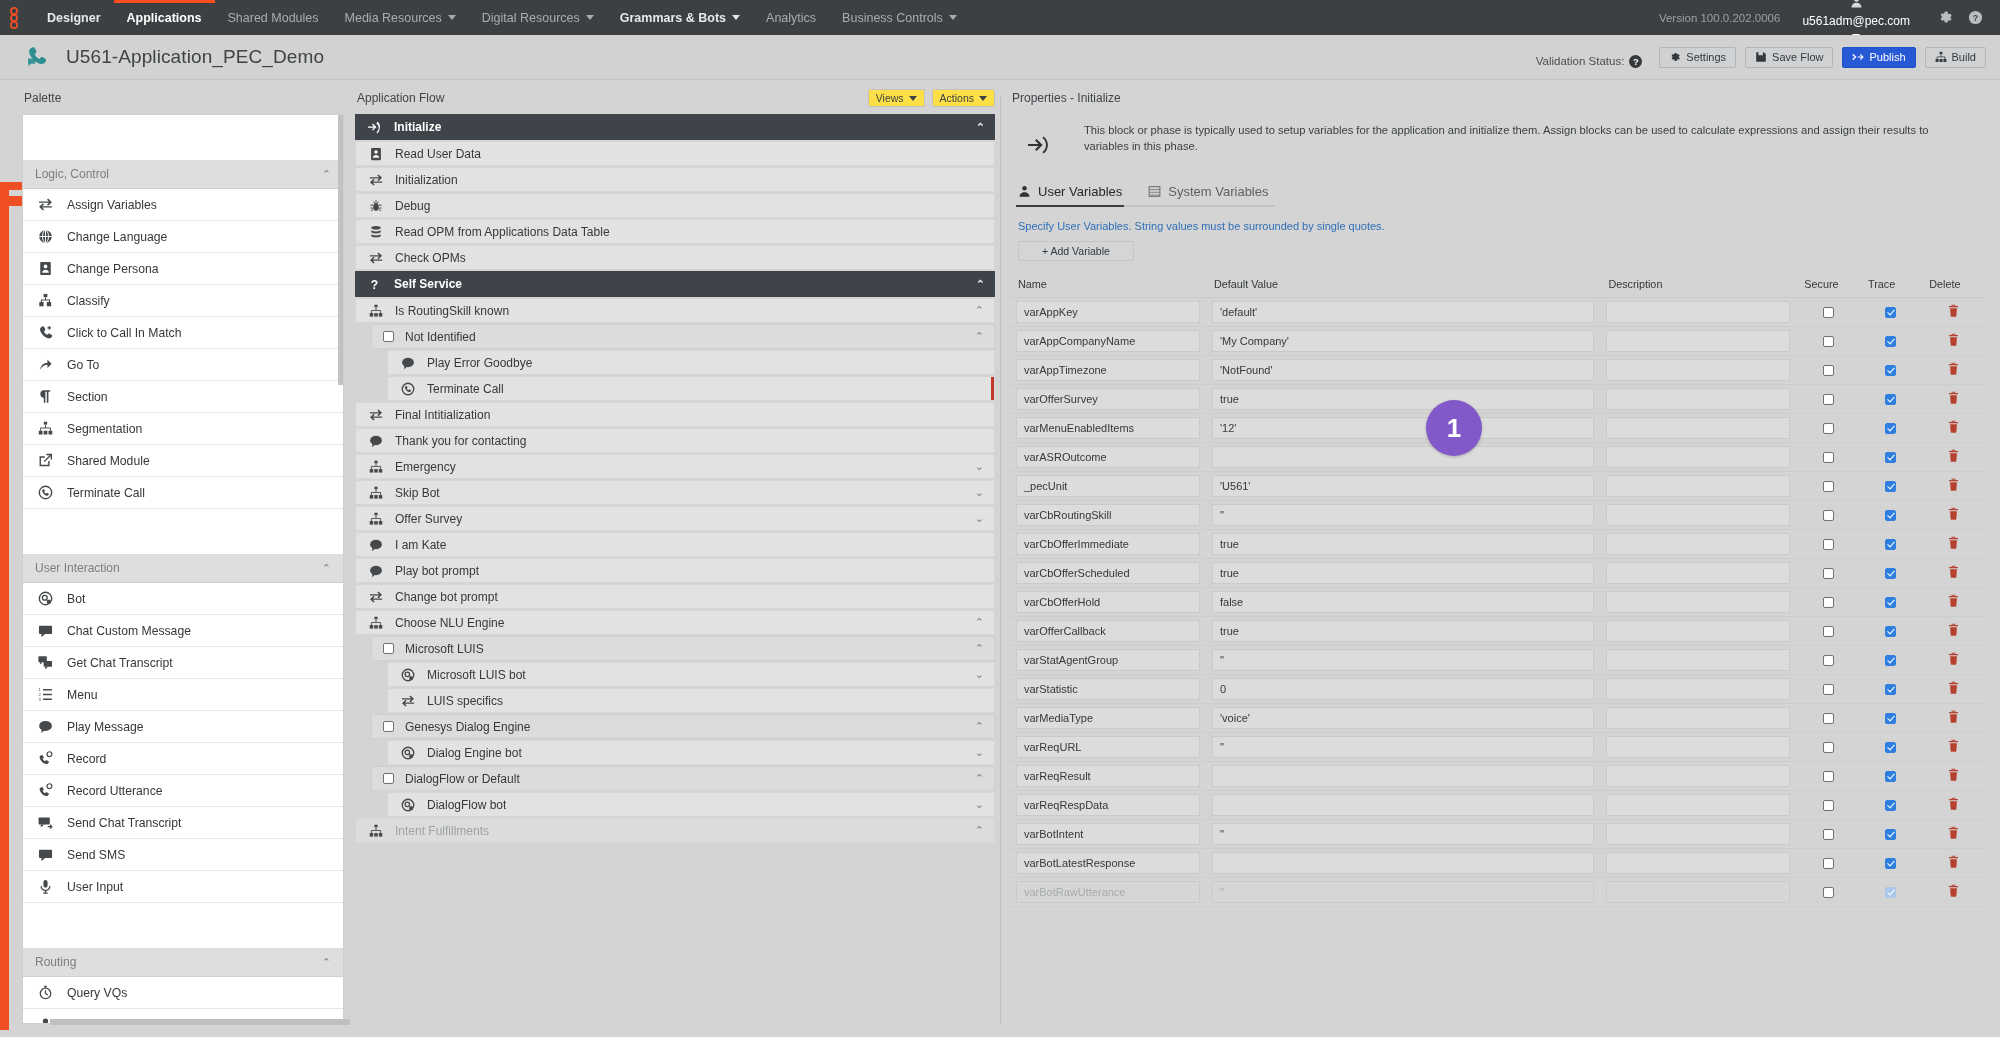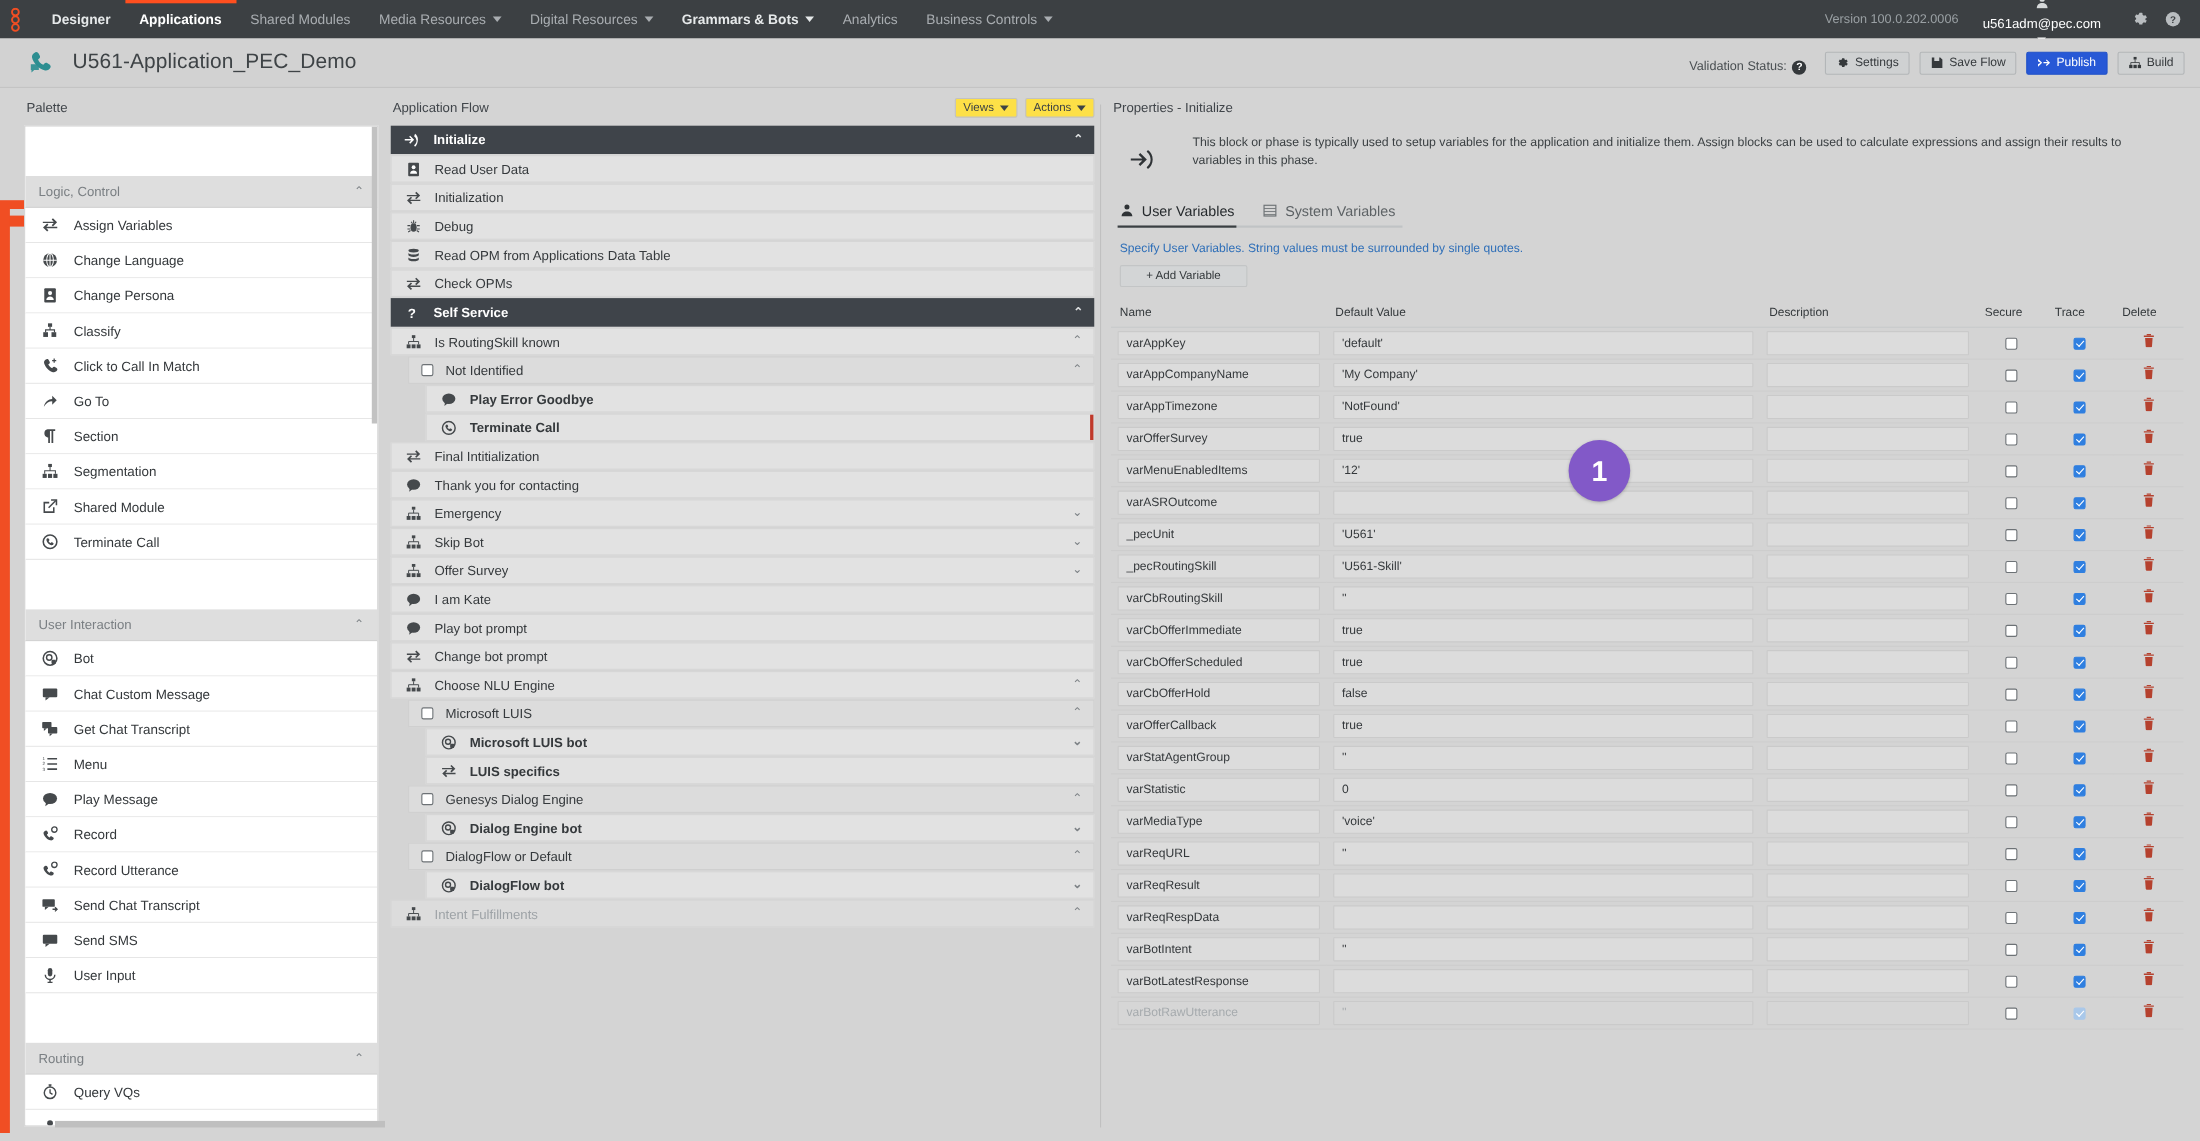--- a/index.html
+++ b/index.html
@@ -147,21 +147,21 @@
   .blk-phase .chev { color: #dfe2e3; }
   .blk-node {
     background: #e2e2e2; border: 1px solid #d6d6d6; color: #35393c;
     padding-left: 11px;
   }
   .blk-cond {
     background: #dcdcdc; border: 1px solid #cfcfcf; color: #35393c;
     padding-left: 11px;
   }
   .indent1 { margin-left: 16px; }
-  .indent2 { margin-left: 32px; font-weight: bold; }
+  .indent2 { margin-left: 32px; }
   .sel-bar {
     position: absolute; right: 0; top: 0; bottom: 0; width: 3px; background: #c0392b;
   }
   .chkbox {
     width: 11px; height: 11px; border: 1.5px solid #6d7276; background: #fff;
     border-radius: 2px; flex: 0 0 auto;
   }
   .blk.dim { color: #9ea3a7; background: #dcdcdc; }
   .blk.dim .pal-ico { color:#a3a8ac; }
 
@@ -1136,42 +1136,20 @@
             <div class="cb on"></div>
           </td>
           <td class="col-del">
             <span class="trash" style="display: block; width: 13px; margin: 0px auto;"><svg width="13" height="13" viewBox="0 0 16 16">
                 <path fill="#b5412e" d="M5.6 0.8h4.8v1.3H5.6zM2.4 2.6h11.2v1.4H2.4zM3.8 5.2h8.4l-.7 9.6a1 1 0 01-1 .9H5.5a1 1 0 01-1-.9z"></path>
               </svg></span>
           </td>
         </tr>
         <tr>
           <td class="col-name">
-            <div class="cell-input">_pecRoutingSkill</div>
-          </td>
-          <td class="col-val">
-            <div class="cell-input">'U561-Skill'</div>
-          </td>
-          <td class="col-desc">
-            <div class="cell-input"></div>
-          </td>
-          <td class="col-sec">
-            <div class="cb"></div>
-          </td>
-          <td class="col-tr">
-            <div class="cb on"></div>
-          </td>
-          <td class="col-del">
-            <span class="trash" style="display: block; width: 13px; margin: 0px auto;"><svg width="13" height="13" viewBox="0 0 16 16">
-                <path fill="#b5412e" d="M5.6 0.8h4.8v1.3H5.6zM2.4 2.6h11.2v1.4H2.4zM3.8 5.2h8.4l-.7 9.6a1 1 0 01-1 .9H5.5a1 1 0 01-1-.9z"></path>
-              </svg></span>
-          </td>
-        </tr>
-        <tr>
-          <td class="col-name">
             <div class="cell-input">varCbRoutingSkill</div>
           </td>
           <td class="col-val">
             <div class="cell-input">''</div>
           </td>
           <td class="col-desc">
             <div class="cell-input"></div>
           </td>
           <td class="col-sec">
             <div class="cb"></div>

